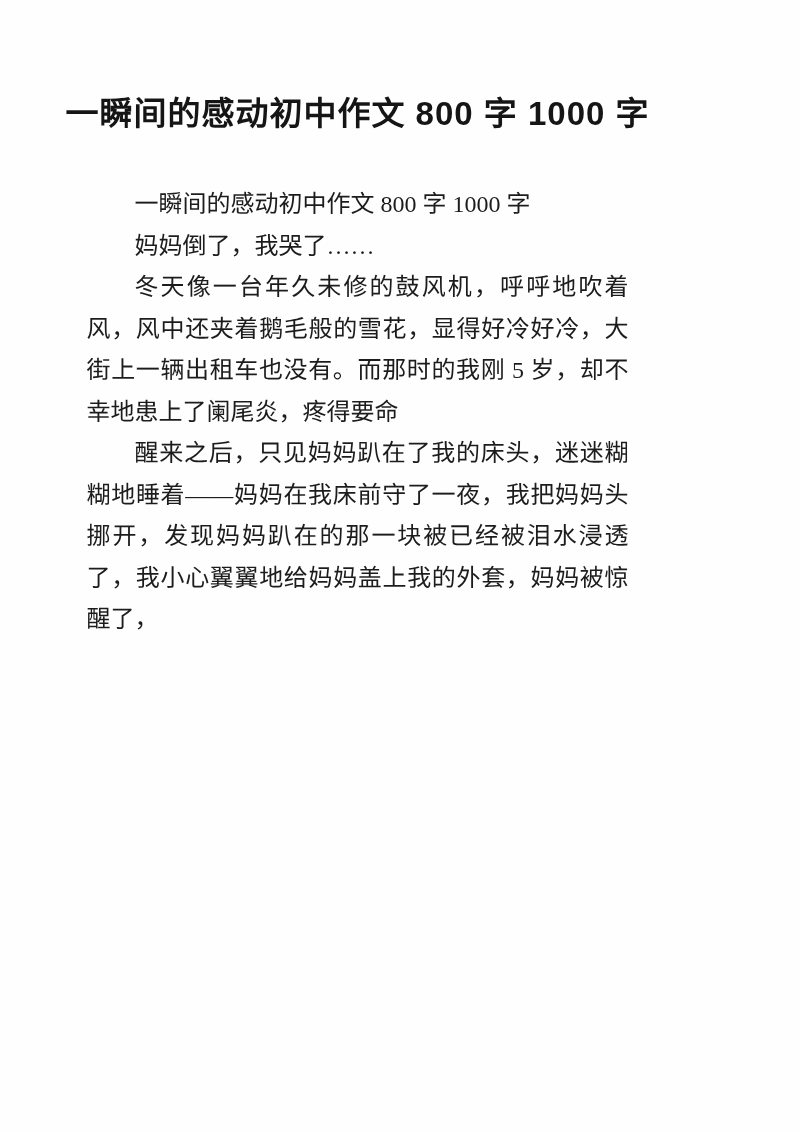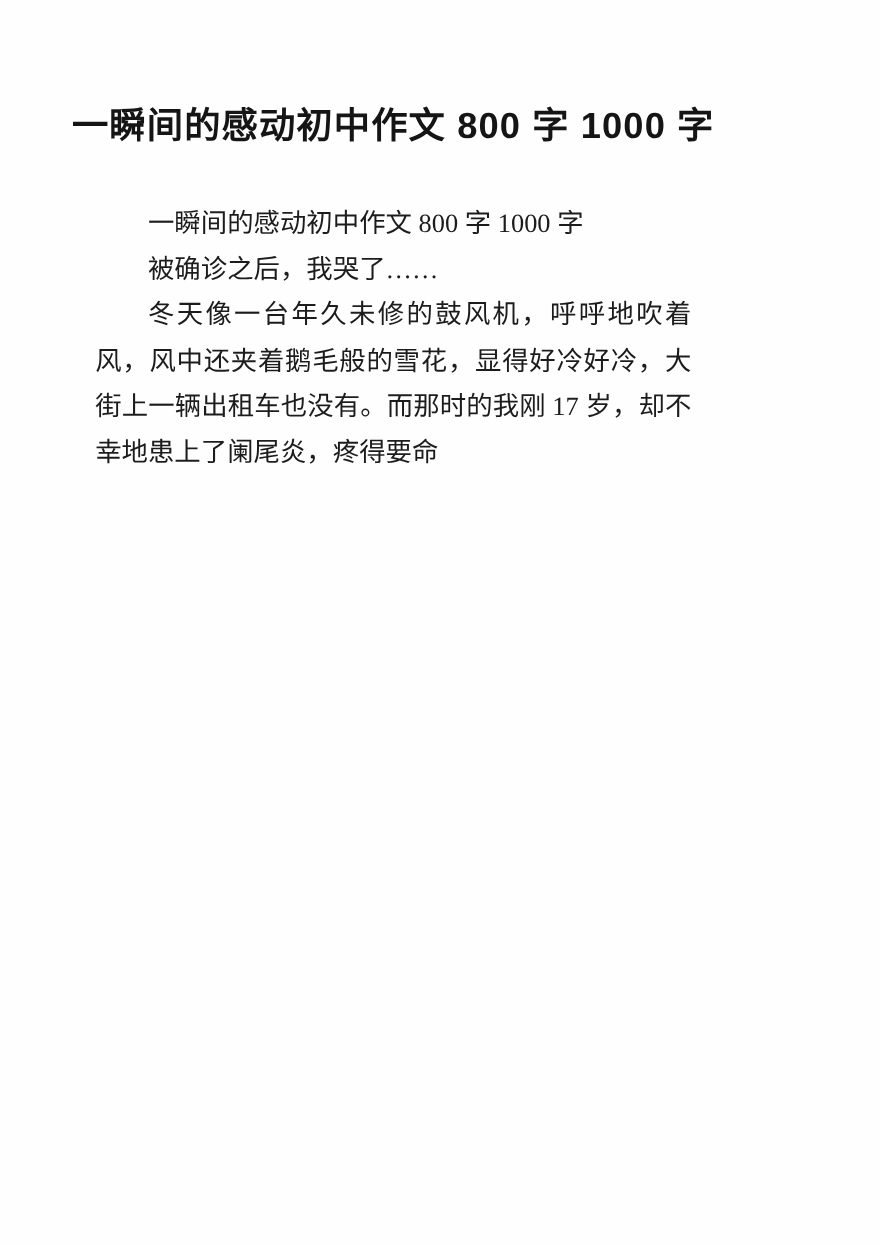--- a/index.html
+++ b/index.html
@@ -45,16 +45,17 @@
   }
 </style>
 </head>
 <body>
 
 <div class="page">
   <h1 class="doc-title">一瞬间的感动初中作文 800 字 1000 字</h1>
 
   <div class="doc-body">
     <p>一瞬间的感动初中作文 800 字 1000 字</p>
-    <p>被确诊之后，我哭了……</p>
-    <p>冬天像一台年久未修的鼓风机，呼呼地吹着风，风中还夹着鹅毛般的雪花，显得好冷好冷，大街上一辆出租车也没有。而那时的我刚 17 岁，却不幸地患上了阑尾炎，疼得要命</p>
+    <p>妈妈倒了，我哭了……</p>
+    <p>冬天像一台年久未修的鼓风机，呼呼地吹着风，风中还夹着鹅毛般的雪花，显得好冷好冷，大街上一辆出租车也没有。而那时的我刚 5 岁，却不幸地患上了阑尾炎，疼得要命</p>
+    <p>醒来之后，只见妈妈趴在了我的床头，迷迷糊糊地睡着——妈妈在我床前守了一夜，我把妈妈头挪开，发现妈妈趴在的那一块被已经被泪水浸透了，我小心翼翼地给妈妈盖上我的外套，妈妈被惊醒了，</p>
   </div>
 </div>
 
 </body></html>

